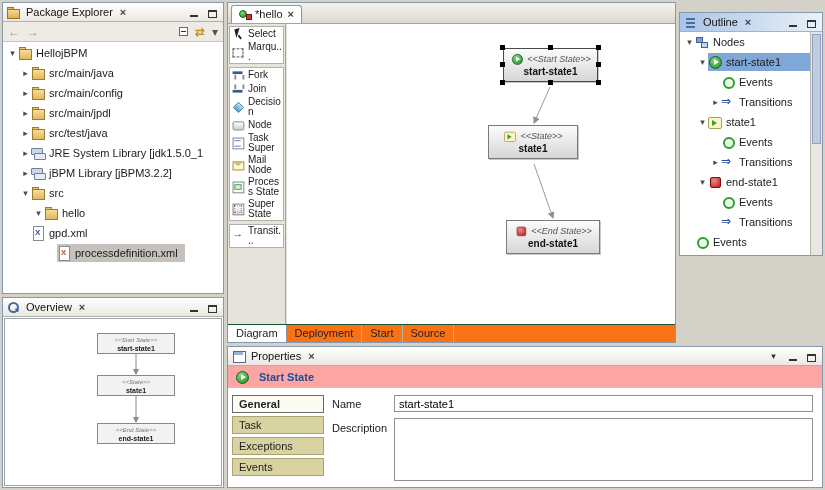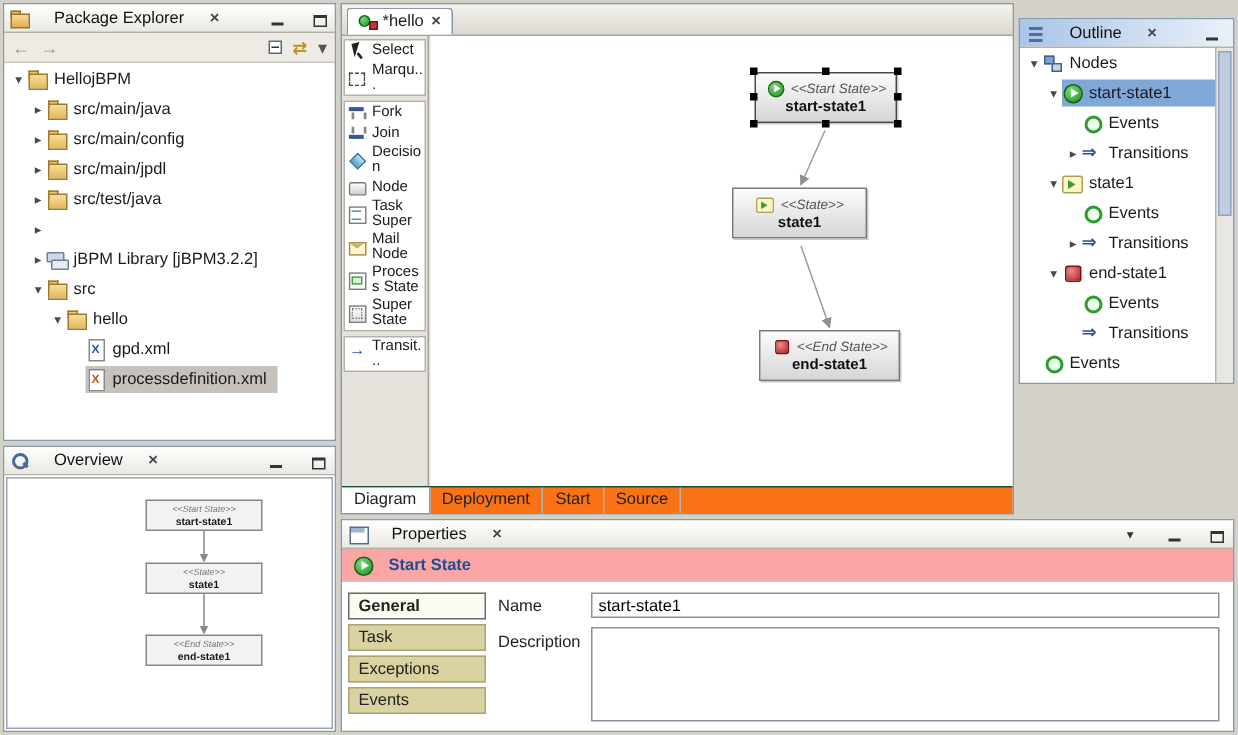--- a/index.html
+++ b/index.html
@@ -1,21 +1,21 @@
 <!DOCTYPE html>
 <html style="--selection-active: #7fa7d8; --selection-inactive: #c6c2bb; --active-title: #a9c4e6; --properties-tab: #d8d3a0; --node-green: #1e8f1e; --node-red: #b41e1e; --header-blue: #1d4f93;"><head>
 <meta charset="utf-8">
 <style>
   *{box-sizing:border-box;margin:0;padding:0}
   html,body{width:825px;height:490px;overflow:hidden}
   body{font-family:"Liberation Sans","DejaVu Sans",sans-serif;font-size:11px;color:#1a1a1a;background:#d4d1c8}
   .workbench{position:relative;width:825px;height:490px;background:#d4d1c8}
   .panel{position:absolute;background:#fff;border:1px solid #8699ae}
   
-  .vtitle{height:19px;display:flex;align-items:center;gap:16px;padding:0 4px;background:linear-gradient(#ffffff,#e9e8e2);border-bottom:1px solid #b4b0a6;white-space:nowrap}
+  .vtitle{height:19px;display:flex;align-items:center;gap:6px;padding:0 4px;background:linear-gradient(#ffffff,#e9e8e2);border-bottom:1px solid #b4b0a6;white-space:nowrap}
   .vtitle.active{background:linear-gradient(90deg,var(--active-title,#a9c4e6),#eaf1fa)}
   .vtext{font-size:11px;color:#111}
   .vclose{font-weight:bold;color:#444;font-size:11px;line-height:11px;padding:0 1px}
   .spacer{flex:1}
   .vbtn{width:13px;height:13px;display:flex;align-items:flex-end;justify-content:center}
   .ic-min{display:block;width:8px;height:2px;background:#333;margin-bottom:2px}
   .ic-max{display:block;width:9px;height:8px;border:1px solid #333;border-top-width:2px;margin-bottom:1px}
   .ic-menu{font-size:9px;color:#333;line-height:13px}
   .vicon{position:relative;display:inline-block;width:13px;height:12px;flex:0 0 auto}
   .vi-pe::before{content:"";position:absolute;left:0;top:1px;width:5px;height:3px;background:#e4bd64;border:1px solid #96742c}
@@ -195,20 +195,24 @@
   </div>
         <div class="tree-row" style="padding-left: 17px;">
     <span class="twist">▸</span>
     <span class="tsel">
             <span class="ticon i-srcfolder"></span>
             <span class="tlabel">src/test/java</span>
           </span>
   </div>
         <div class="tree-row" style="padding-left: 17px;">
     <span class="twist">▸</span>
+    <span class="tsel">
+            <span class="ticon i-library"></span>
+            <span class="tlabel">JRE System Library [jdk1.5.0_1</span>
+          </span>
   </div>
         <div class="tree-row" style="padding-left: 17px;">
     <span class="twist">▸</span>
     <span class="tsel">
             <span class="ticon i-library"></span>
             <span class="tlabel">jBPM Library [jBPM3.2.2]</span>
           </span>
   </div>
         <div class="tree-row" style="padding-left: 17px;">
     <span class="twist">▾</span>
@@ -217,21 +221,21 @@
             <span class="tlabel">src</span>
           </span>
   </div>
         <div class="tree-row" style="padding-left: 30px;">
     <span class="twist">▾</span>
     <span class="tsel">
             <span class="ticon i-folder"></span>
             <span class="tlabel">hello</span>
           </span>
   </div>
-        <div class="tree-row" style="padding-left: 43px;">
+        <div class="tree-row" style="padding-left: 17px;">
     <span class="twist"></span>
     <span class="tsel">
             <span class="ticon i-xmlfile"></span>
             <span class="tlabel">gpd.xml</span>
           </span>
   </div>
         <div class="tree-row rsel-inactive" style="padding-left: 43px;">
     <span class="twist"></span>
     <span class="tsel">
             <span class="ticon i-procfile"></span>

